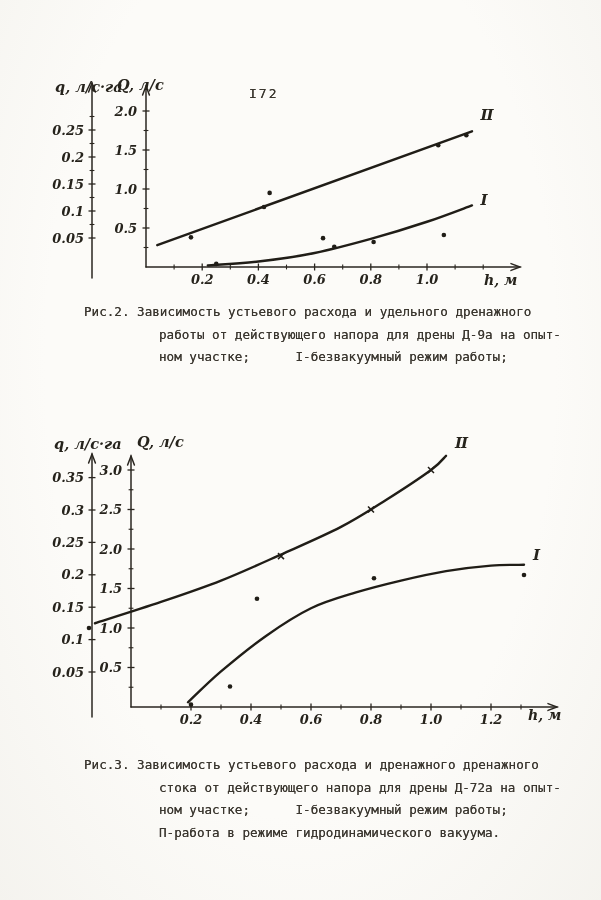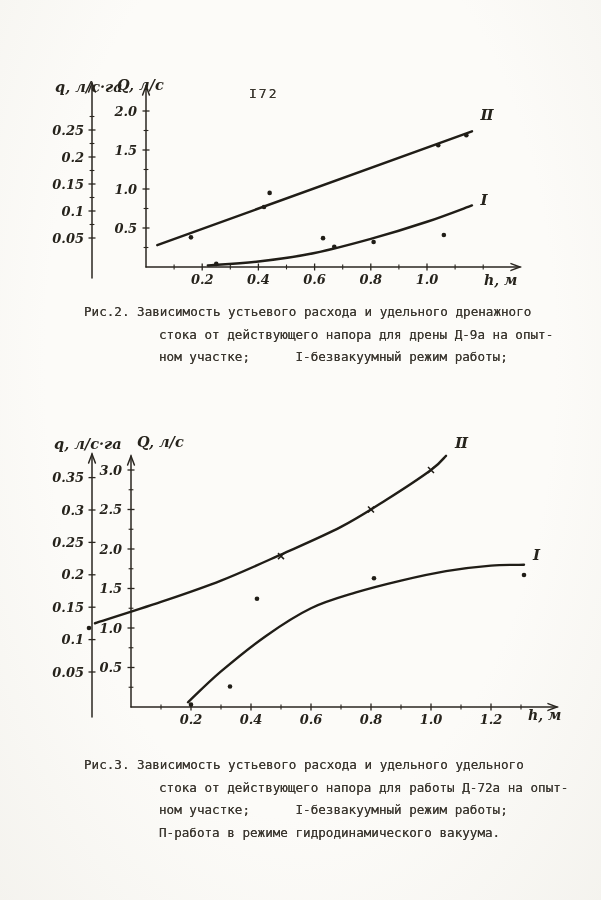--- a/index.html
+++ b/index.html
@@ -200,15 +200,15 @@
           <path d="M188 702.26C193.5 697.125 208 682.51 221 671.45C234 660.3900000000001 251 646.4333333333333 266 635.9C281 625.3666666666667 296 615.4916666666667 311 608.25C326 601.0083333333333 341 597.0583333333334 356 592.45C371 587.8416666666667 386 584.155 401 580.6C416 577.0450000000001 431 573.6216666666667 446 571.12C461 568.6183333333333 478 566.6433333333334 491 565.59C504 564.5366666666666 518.5 564.9316666666666 524 564.8" class="ser"></path>
           <circle cx="191" cy="704.63" r="2.3" class="dot"></circle>
           <circle cx="230" cy="686.46" r="2.3" class="dot"></circle>
           <circle cx="257" cy="598.77" r="2.3" class="dot"></circle>
           <circle cx="374" cy="578.23" r="2.3" class="dot"></circle>
           <circle cx="524" cy="575.0699999999999" r="2.3" class="dot"></circle>
           <text x="533" y="560.06" class="slb" text-anchor="start">I</text>
         </g>
       </g>
     </svg>
-  <div class="caption" style="top:301px"><div>Рис.2. Зависимость устьевого расхода и удельного дренажного</div><div class="cap-rest">стока от действующего напора для дрены Д-9а на опыт-</div><div class="cap-rest">ном участке;      I-безвакуумный режим работы;</div></div>
-  <div class="caption" style="top:754px"><div>Рис.3. Зависимость устьевого расхода и удельного удельного</div><div class="cap-rest">стока от действующего напора для работы Д-72а на опыт-</div><div class="cap-rest">ном участке;      I-безвакуумный режим работы;</div><div class="cap-rest">П-работа в режиме гидродинамического вакуума.</div></div>
+  <div class="caption" style="top:301px"><div>Рис.2. Зависимость устьевого расхода и удельного дренажного</div><div class="cap-rest">работы от действующего напора для дрены Д-9а на опыт-</div><div class="cap-rest">ном участке;      I-безвакуумный режим работы;</div></div>
+  <div class="caption" style="top:754px"><div>Рис.3. Зависимость устьевого расхода и дренажного дренажного</div><div class="cap-rest">стока от действующего напора для дрены Д-72а на опыт-</div><div class="cap-rest">ном участке;      I-безвакуумный режим работы;</div><div class="cap-rest">П-работа в режиме гидродинамического вакуума.</div></div>
 </div>
 
 </body></html>

